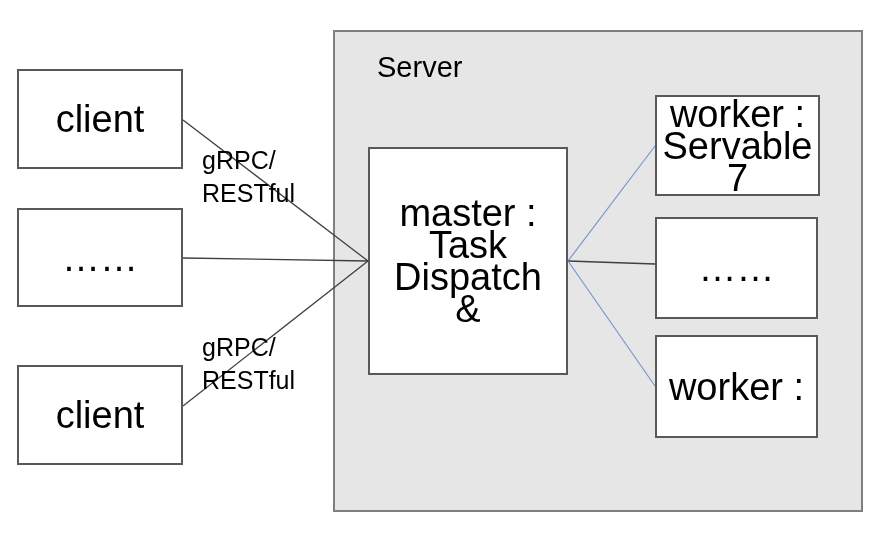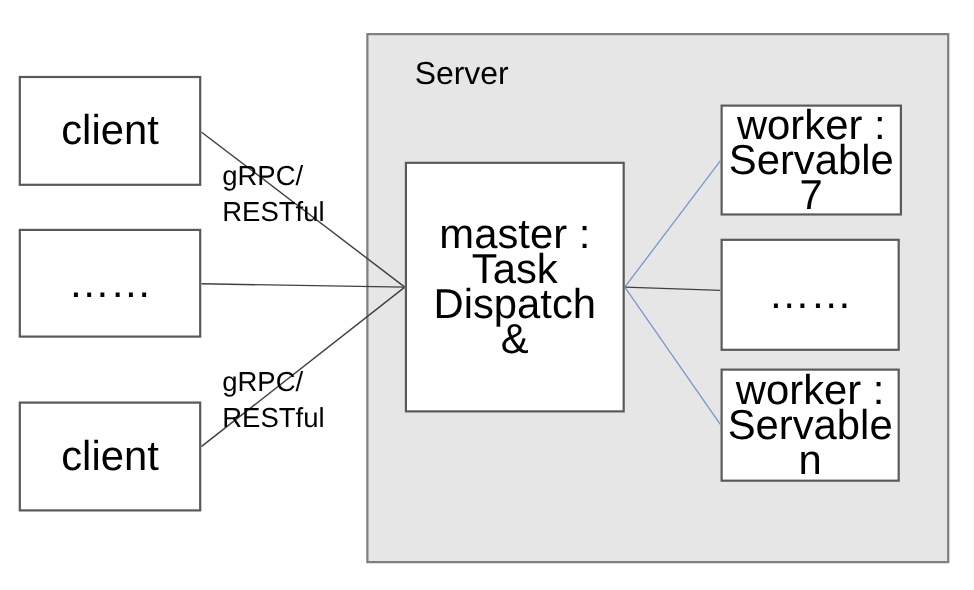--- a/index.html
+++ b/index.html
@@ -98,16 +98,15 @@
 
   <div class="box worker-top">
     <div>worker :</div>
     <div>Servable 7</div>
   </div>
   <div class="box worker-mid">
     <div>……</div>
   </div>
   <div class="box worker-bottom">
     <div>worker :</div>
-    <div>Servable n</div>
   </div>
 
 </div>
 
 </body></html>

